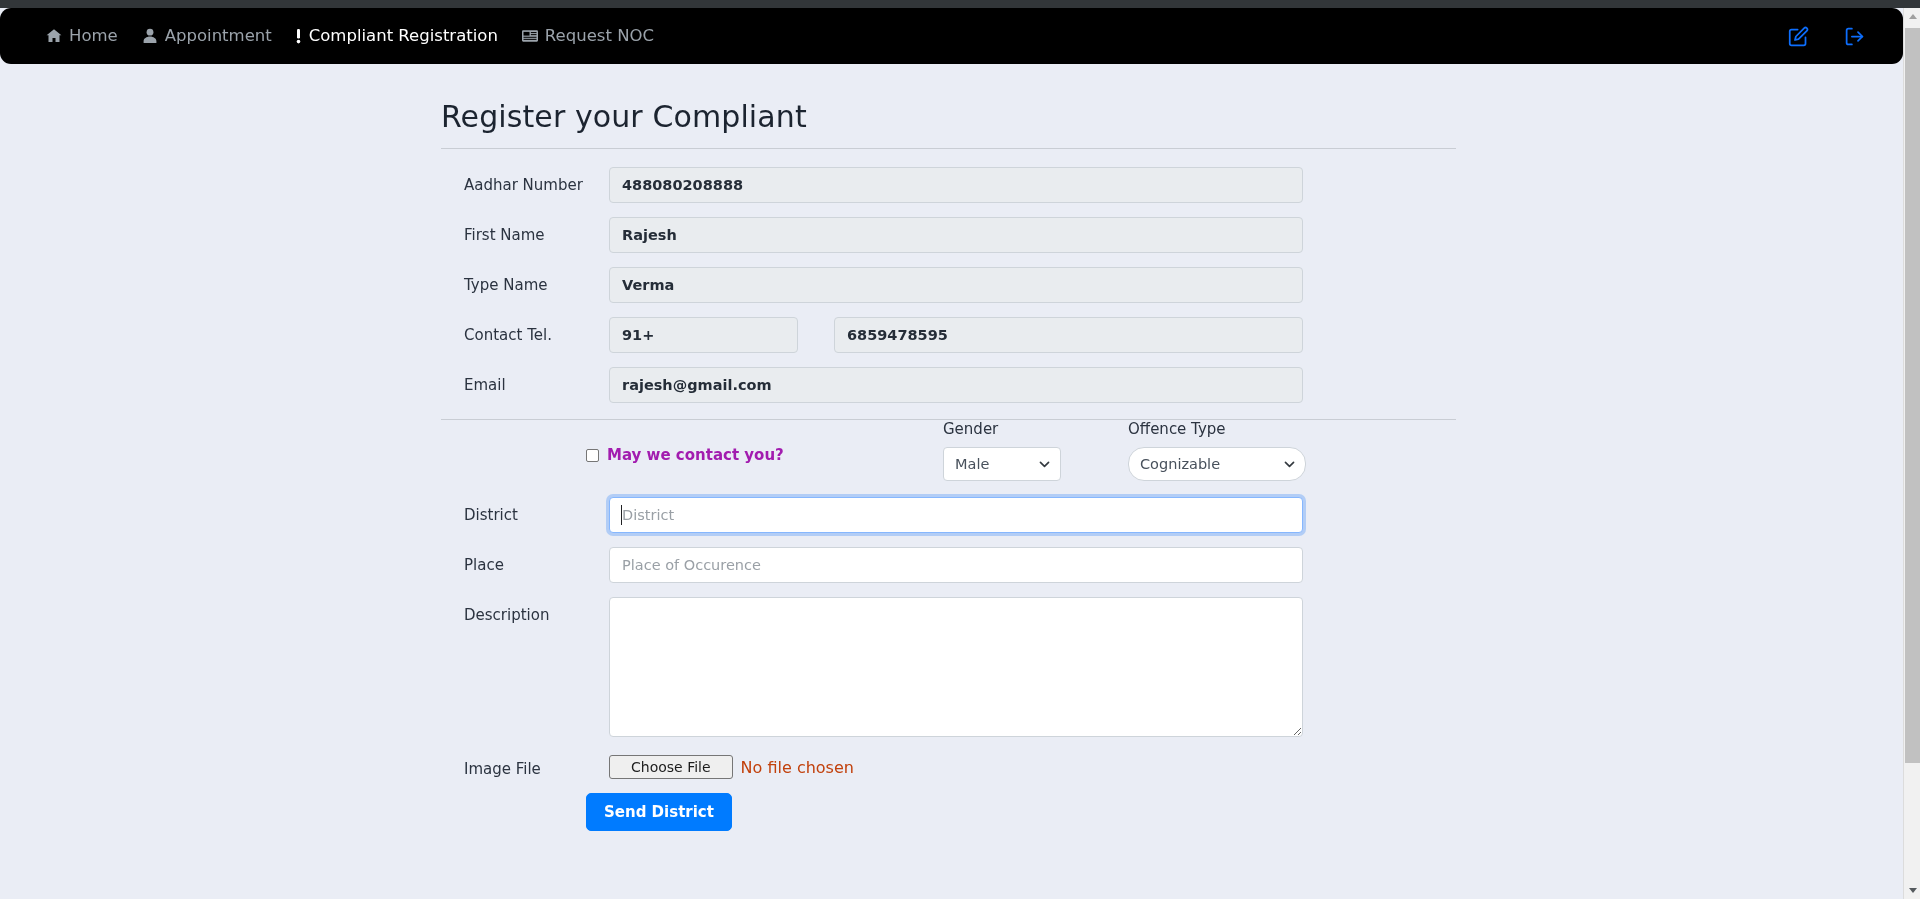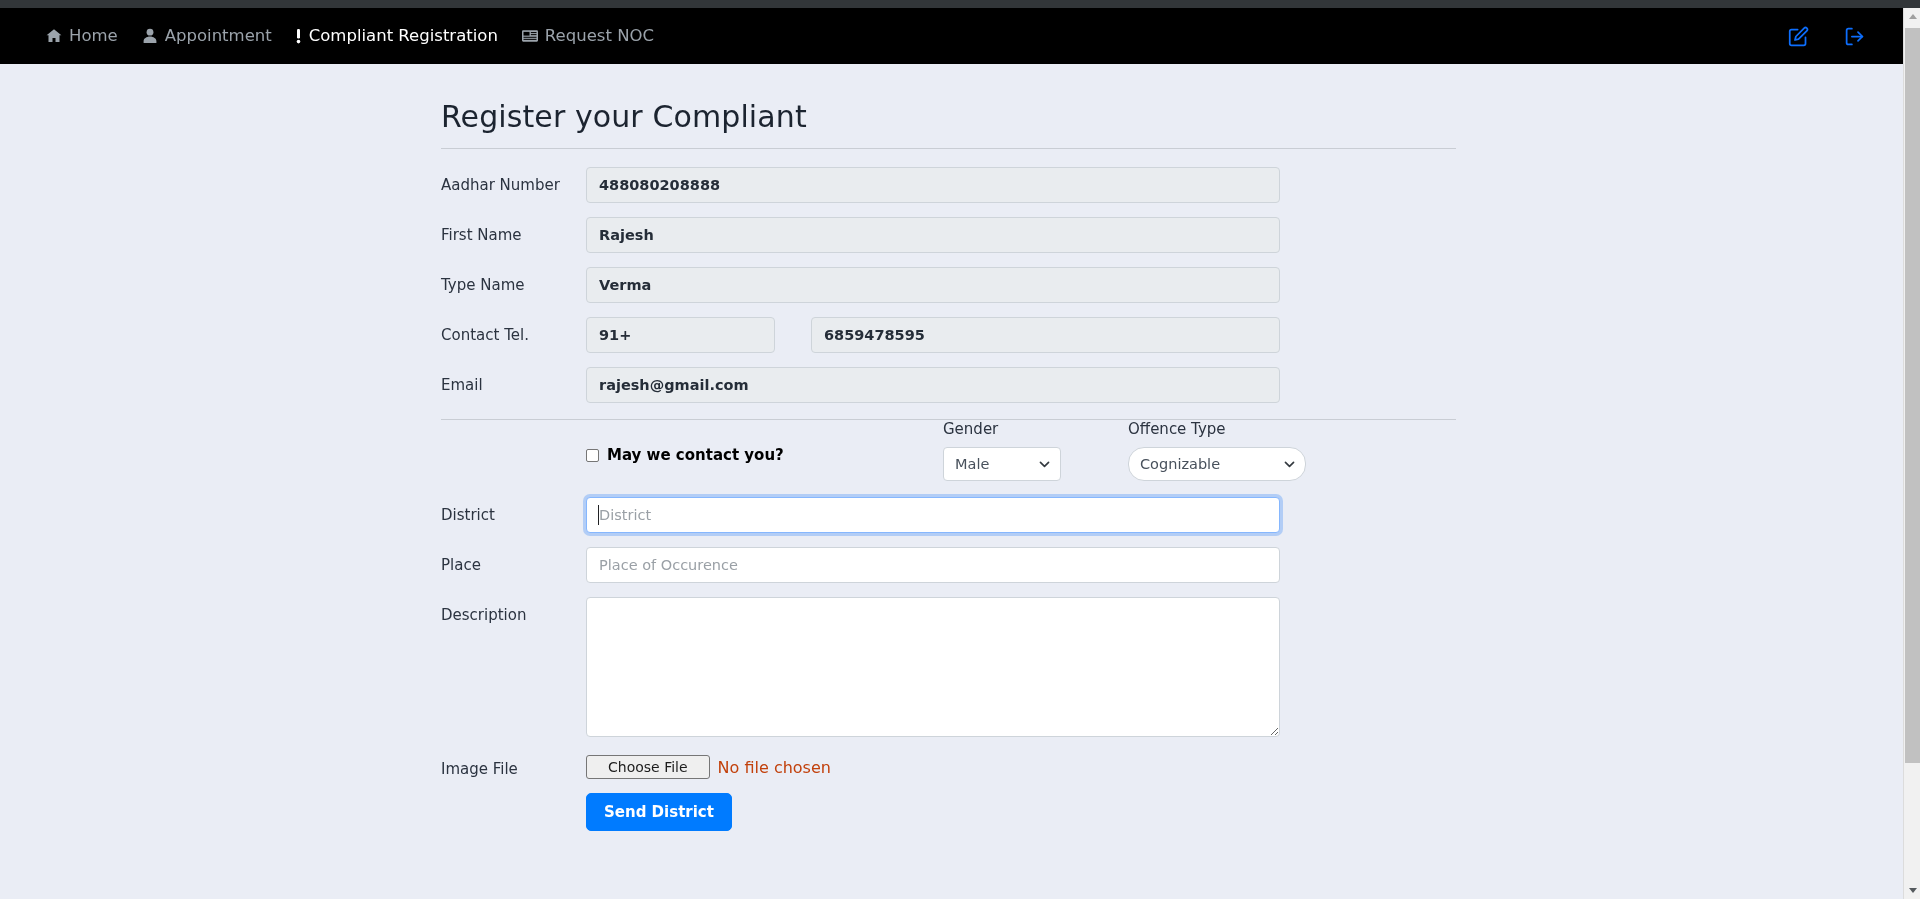--- a/index.html
+++ b/index.html
@@ -23,20 +23,21 @@
 
   
   .navbar {
     position: absolute;
     top: 8px; left: 0;
     width: 1903px; height: 56px;
     background: #000000;
     display: flex;
     align-items: center;
     padding: 0 18px 0 34px;
+    border-radius: 11px;
   }
   .nav-links {
     display: flex;
     align-items: center;
     gap: 0px;
   }
   .nav-item {
     display: flex;
     align-items: center;
     gap: 7px;
@@ -143,20 +144,21 @@
     align-items: flex-start;
     margin-bottom: 14px;
   }
   .flabel {
     width: 145px;
     flex: 0 0 145px;
     font-size: 15px;
     color: #2b3340;
     padding-top: 9px;
     line-height: 1.2;
+    margin-left: 23px;
   }
   .fctrl { flex: 1; display: flex; gap: 36px; }
 
   .inp {
     display: block;
     width: 694px;
     height: 36px;
     border: 1px solid #ced4da;
     border-radius: 4px;
     background: #e9ecef;
@@ -209,21 +211,21 @@
     width: 13px; height: 13px;
     border: 1px solid #767676;
     background: #fff;
     border-radius: 2px;
     cursor: pointer;
     flex: 0 0 13px;
   }
   .chk-label {
     font-size: 15px;
     font-weight: bold;
-    color: #000000;
+    color: #a21caf;
     cursor: pointer;
   }
   .sel-group { width: 148px; margin-right: 37px; }
   .sel-group:last-child { margin-right: 0; }
   .sel-label {
     font-size: 15px;
     color: #2b3340;
     margin-bottom: 9px;
     display: block;
   }

